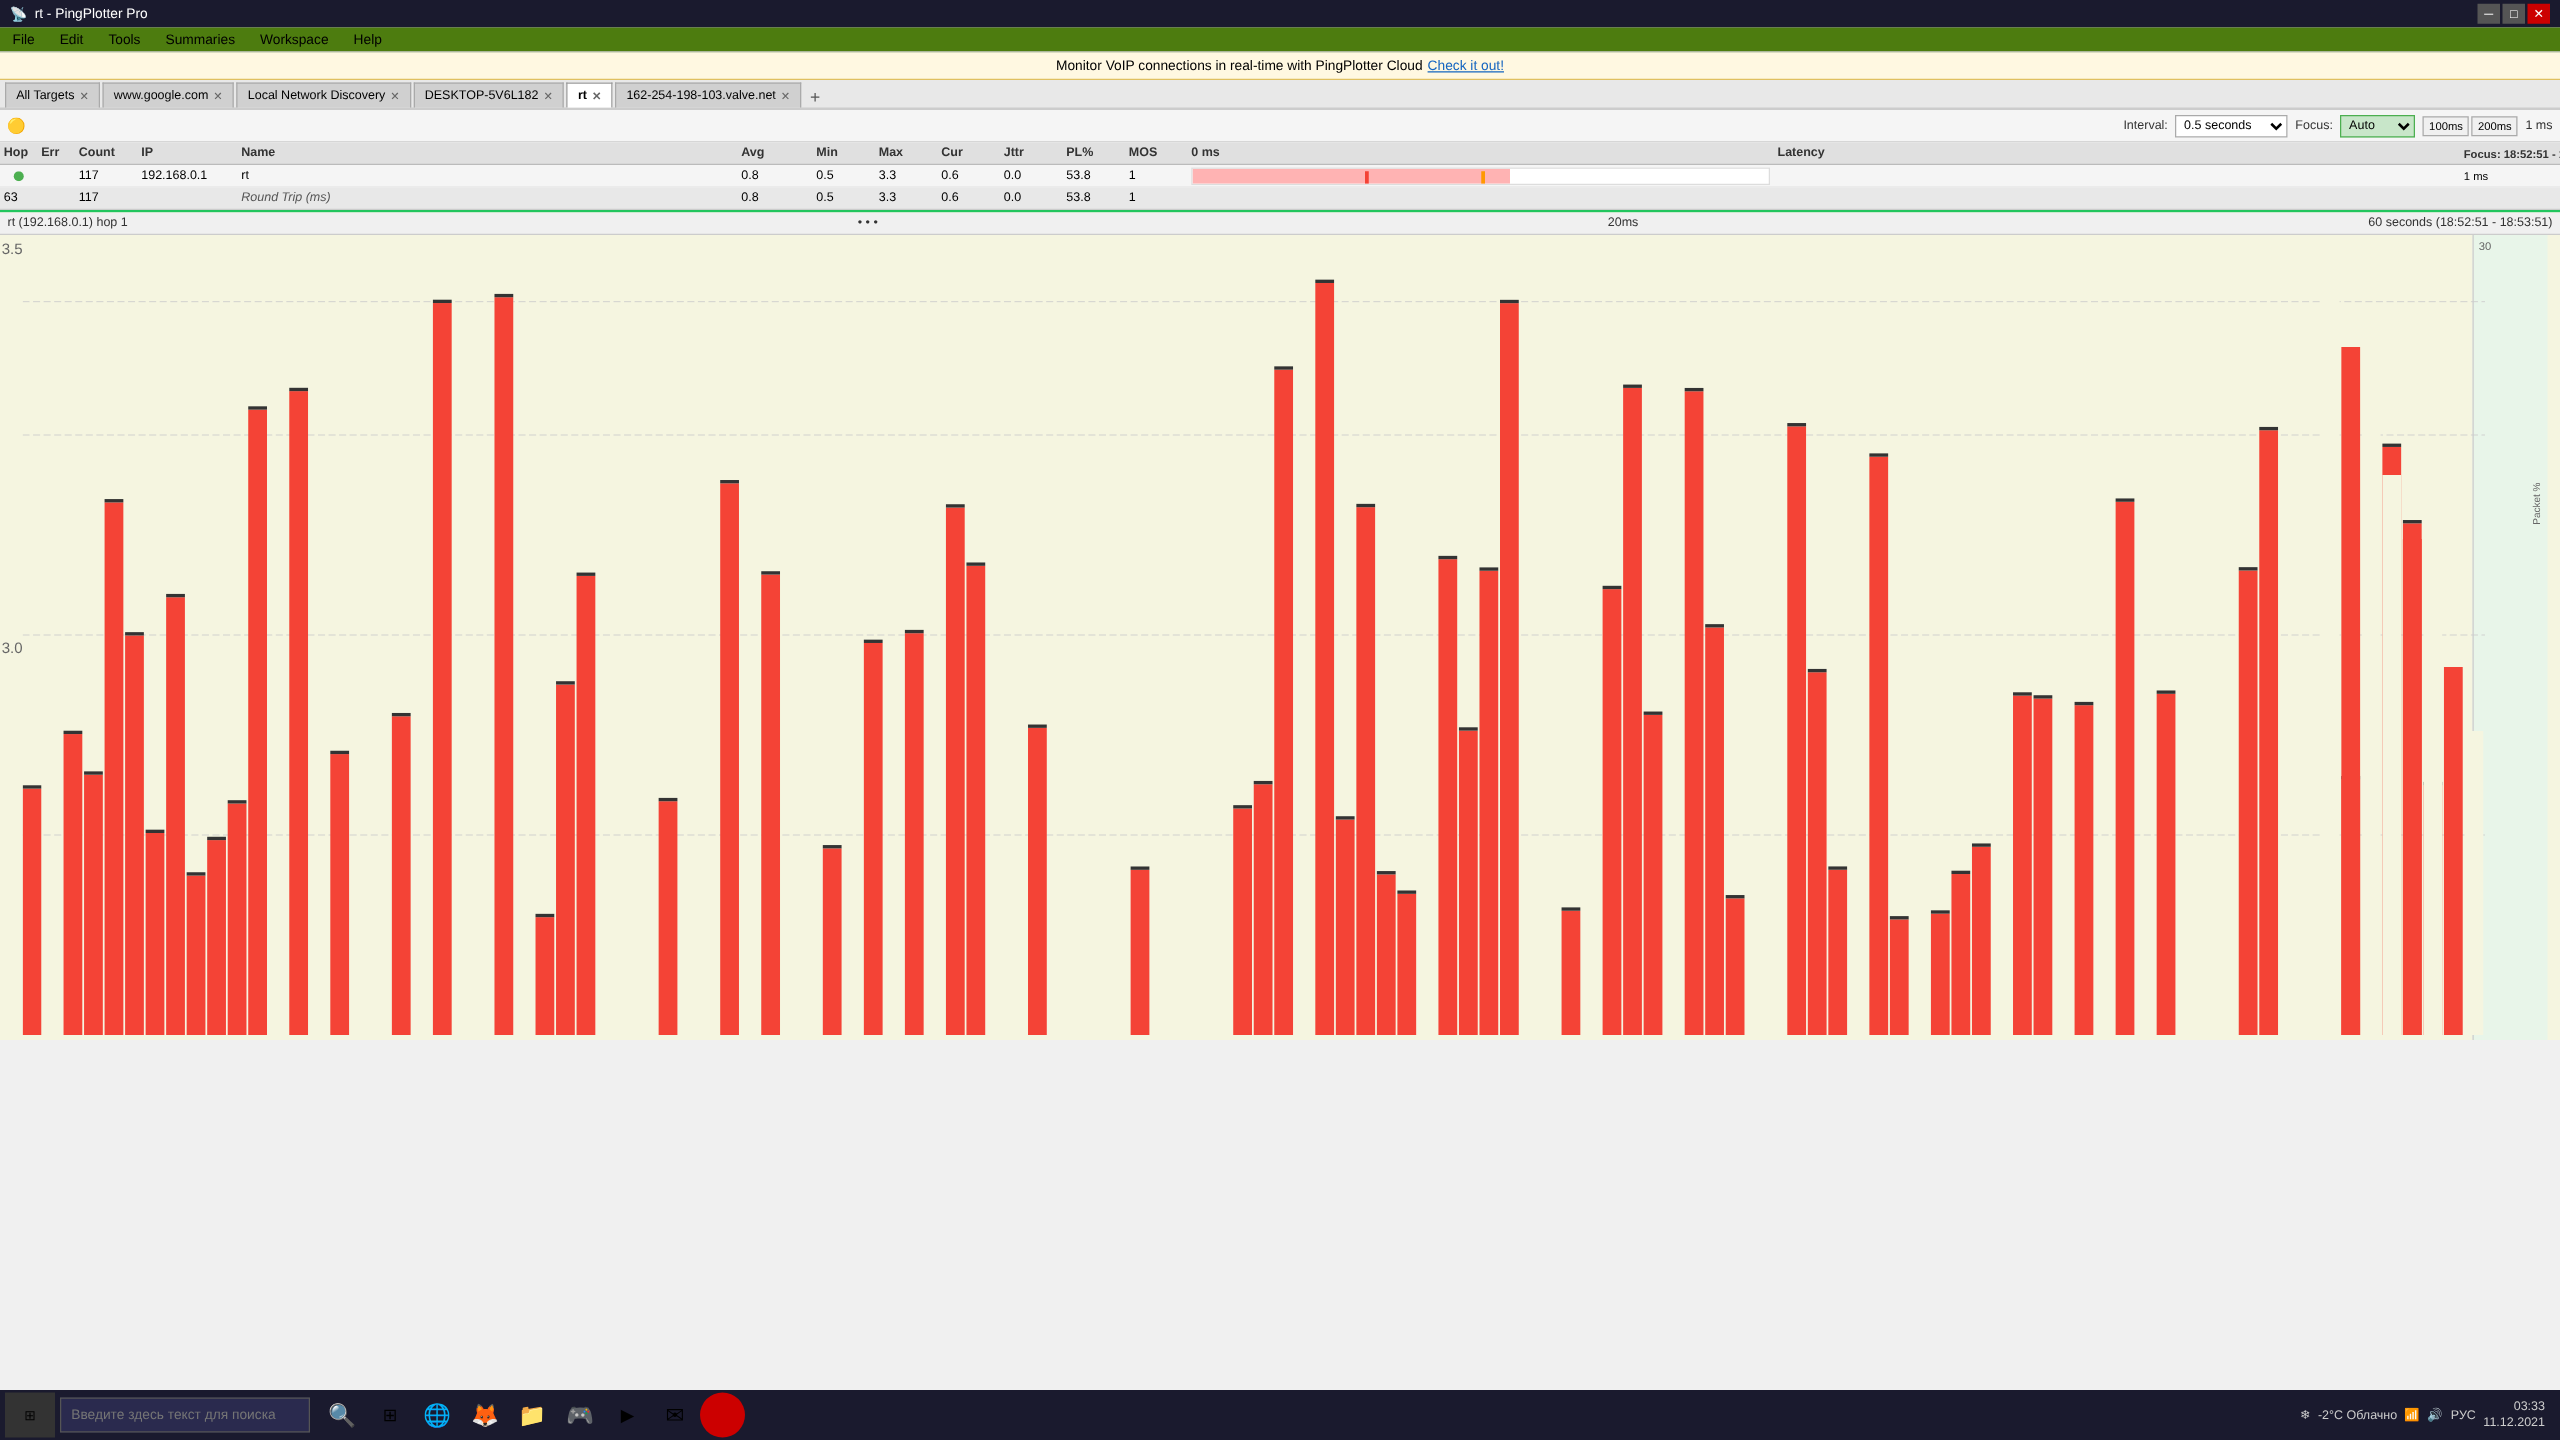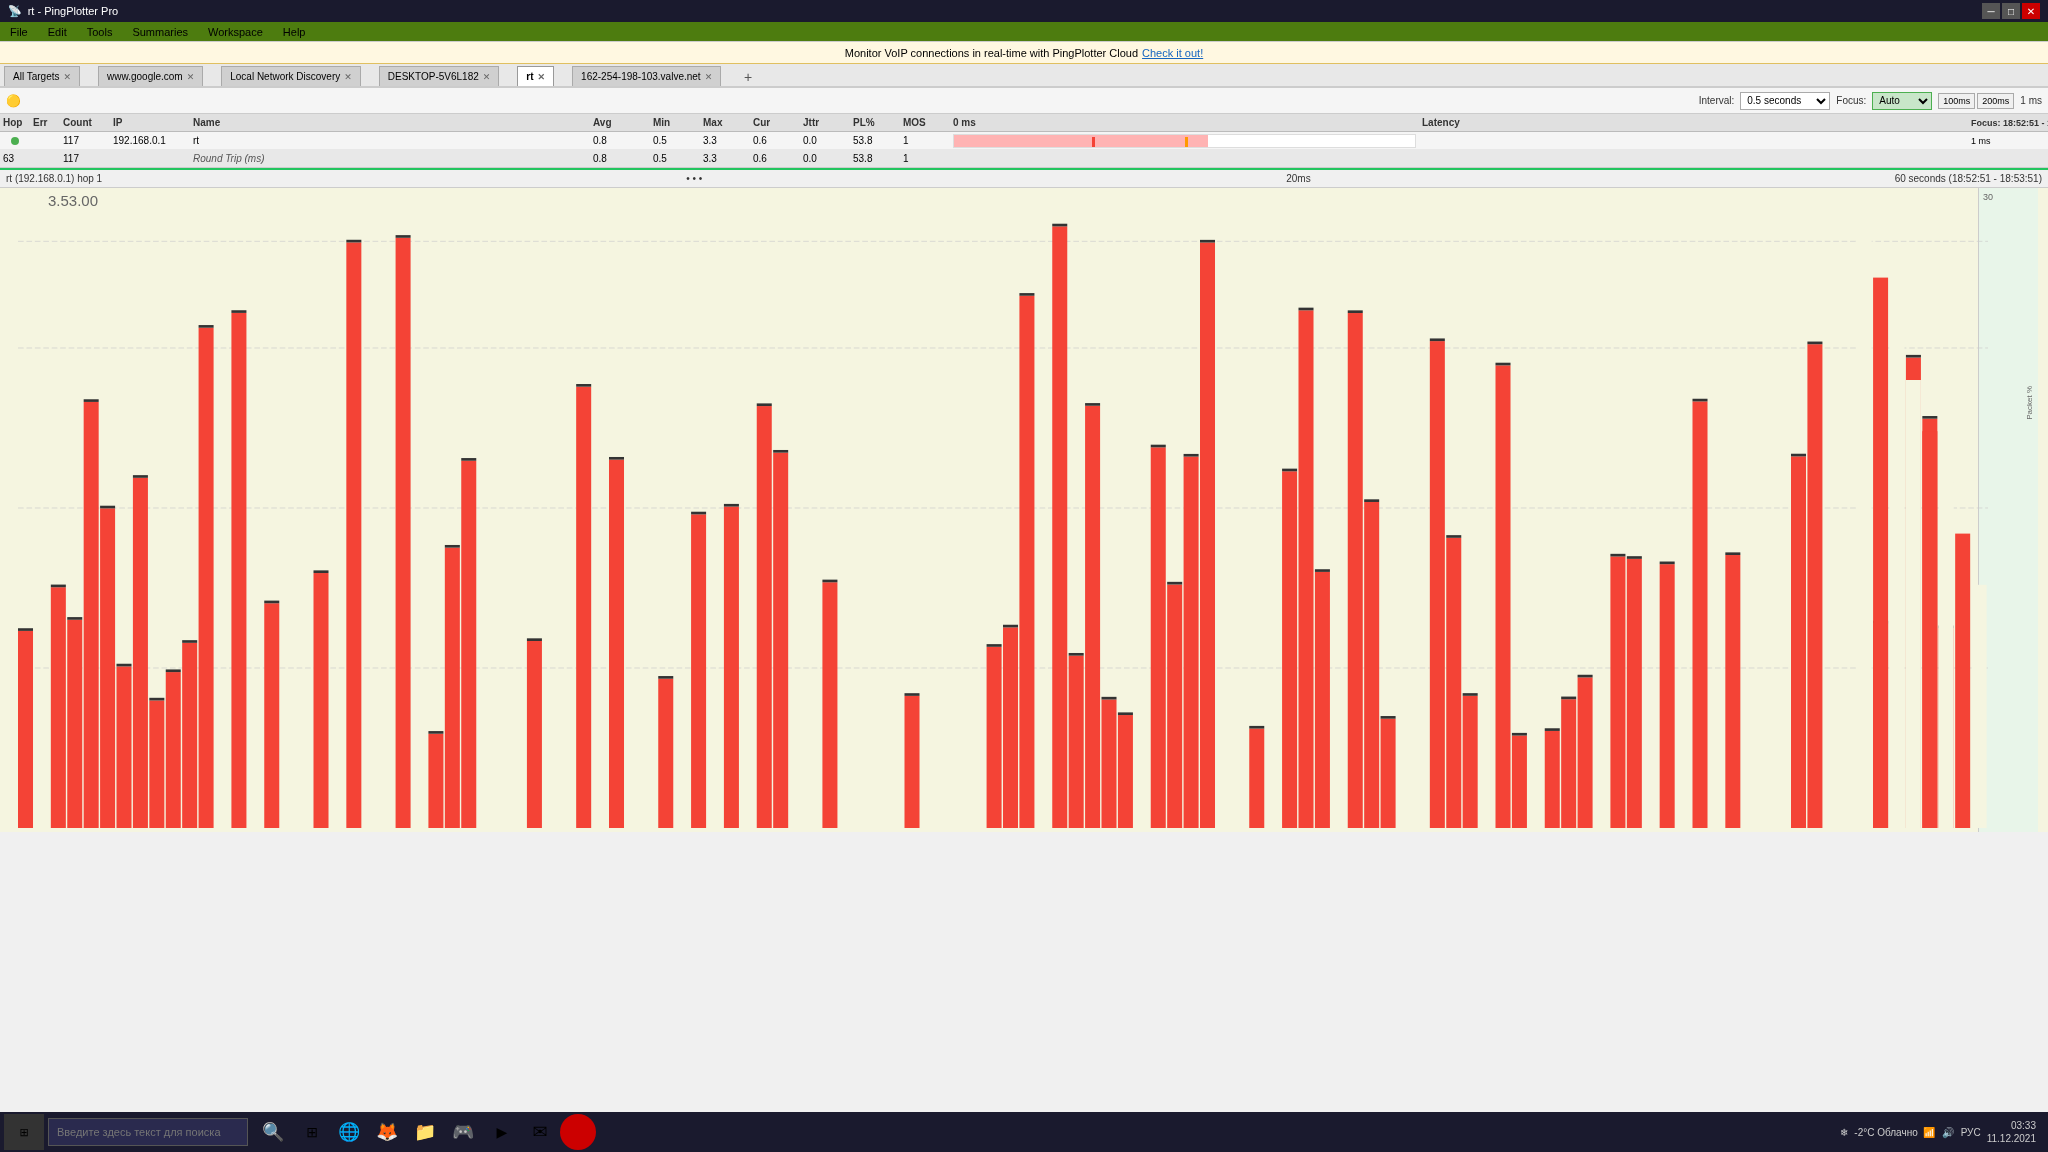--- a/index.html
+++ b/index.html
@@ -47,21 +47,21 @@
     #notif-bar a { color: #1565c0; text-decoration: underline; cursor: pointer; }
 
     
     #tabs-bar {
       background: #e8e8e8;
       height: 24px;
       display: flex;
       align-items: flex-end;
       padding: 0 4px;
       border-bottom: 2px solid #ccc;
-      gap: 18px;
+      gap: 2px;
     }
     .tab {
       height: 20px;
       background: #d0d0d0;
       border: 1px solid #aaa;
       border-bottom: none;
       padding: 0 8px;
       display: flex;
       align-items: center;
       gap: 4px;
@@ -178,27 +178,26 @@
       overflow: hidden;
     }
 
     .chart-y-axis {
       position: absolute;
       left: 0;
       top: 0;
       width: 18px;
       height: 100%;
       display: flex;
-      flex-direction: row;
+      flex-direction: column;
       justify-content: space-between;
       padding: 4px 0;
-      font-size: 15px;
+      font-size: 12px;
       color: #666;
       text-align: right;
-      margin-left: 48px;
     }
 
     .chart-y-axis-right {
       position: absolute;
       right: 10px;
       top: 0;
       width: 60px;
       height: 100%;
       background: #e8f5e9;
       border-left: 1px solid #ccc;

